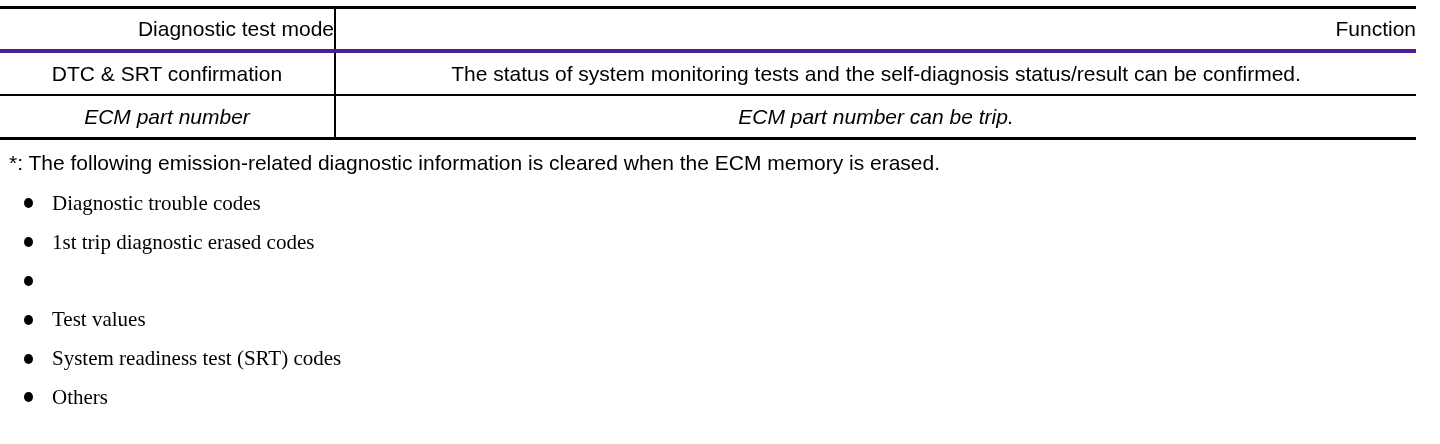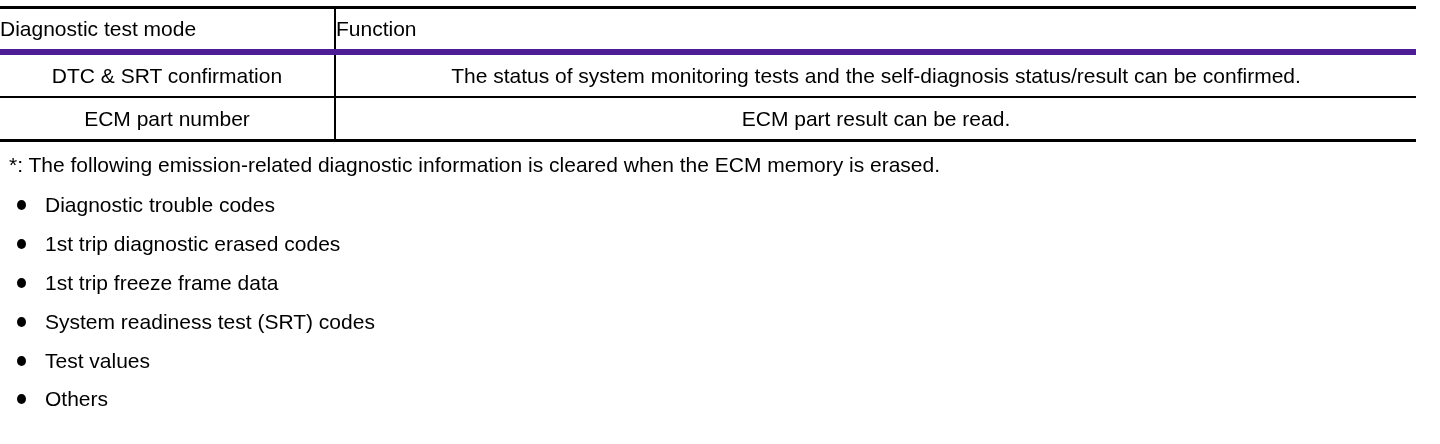--- a/index.html
+++ b/index.html
@@ -34,30 +34,31 @@
   table.diag-table td {
     font-weight: normal;
     font-size: 21px;
     vertical-align: middle;
     padding: 0;
     overflow: hidden;
     white-space: nowrap;
   }
   table.diag-table thead th {
     height: 40px;
-    text-align: left;
-    border-bottom: 6px solid #4c1d95;
+    text-align: right;
+    border-bottom: 4px solid #4c1d95;
   }
   table.diag-table tbody td {
     height: 41px;
     border-bottom: 2px solid #000;
     text-align: center;
   }
   table.diag-table tbody tr:last-child td {
     border-bottom: none;
+    font-style: italic;
   }
   .col-mode {
     width: 335px;
     border-right: 2px solid #000;
   }
   td.col-mode {
     padding-left: 18px;
   }
   td.col-func {
     padding-left: 12px;
@@ -69,21 +70,22 @@
   }
   ul.cleared-list {
     list-style: none;
     margin: 8px 0 0 0;
     padding: 0;
   }
   ul.cleared-list li {
     display: flex;
     align-items: center;
     height: 38.8px;
-    padding-left: 17px;
+    padding-left: 24px;
+    font-family: Liberation Serif, serif;
   }
   .dot {
     flex: none;
     width: 9px;
     height: 10px;
     border-radius: 50%;
     background: #000;
     margin-right: 19px;
   }
 </style>
@@ -103,47 +105,46 @@
         <th>Function</th>
       </tr>
     </thead>
     <tbody>
       <tr>
         <td class="col-mode">DTC &amp; SRT confirmation</td>
         <td class="col-func">The status of system monitoring tests and the self-diagnosis status/result can be confirmed.</td>
       </tr>
       <tr>
         <td class="col-mode">ECM part number</td>
-        <td class="col-func">ECM part result can be read.</td>
+        <td class="col-func">ECM part number can be trip.</td>
       </tr>
     </tbody>
   </table>
 
   <div class="footnote">*: The following emission-related diagnostic information is cleared when the ECM memory is erased.</div>
 
   <ul class="cleared-list">
     <li>
       <span class="dot"></span>
       <span>Diagnostic trouble codes</span>
     </li>
     <li>
       <span class="dot"></span>
       <span>1st trip diagnostic erased codes</span>
     </li>
     <li>
       <span class="dot"></span>
-      <span>1st trip freeze frame data</span>
+    </li>
+    <li>
+      <span class="dot"></span>
+      <span>Test values</span>
     </li>
     <li>
       <span class="dot"></span>
       <span>System readiness test (SRT) codes</span>
-    </li>
-    <li>
-      <span class="dot"></span>
-      <span>Test values</span>
     </li>
     <li>
       <span class="dot"></span>
       <span>Others</span>
     </li>
   </ul>
 
 </div>
 
 </body></html>

